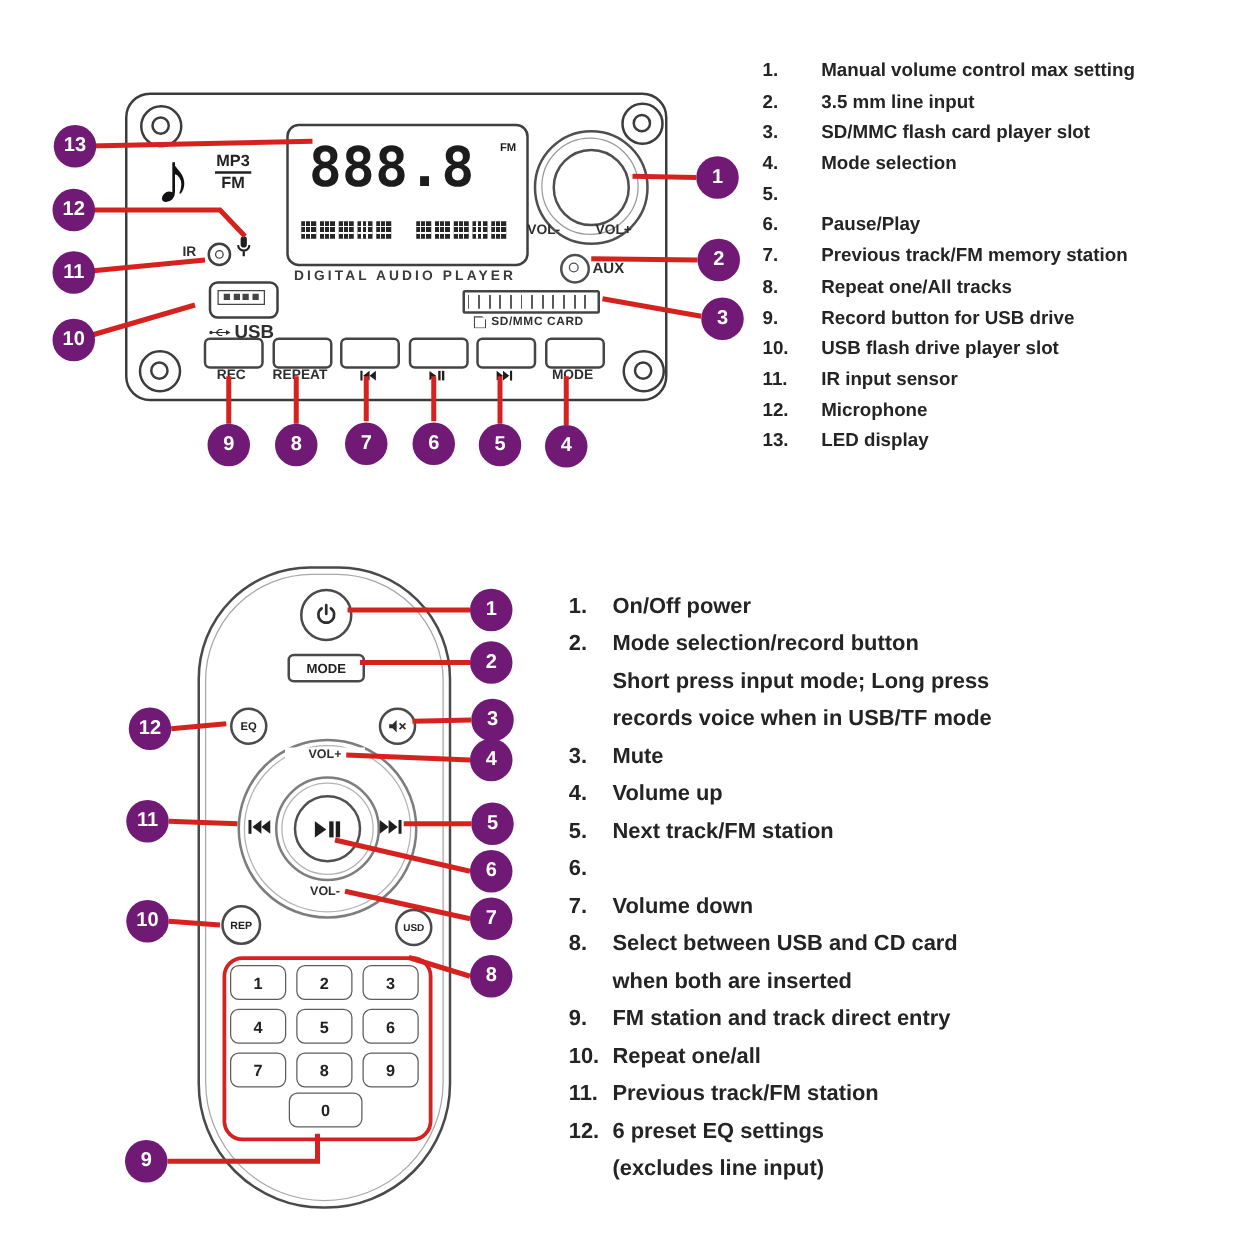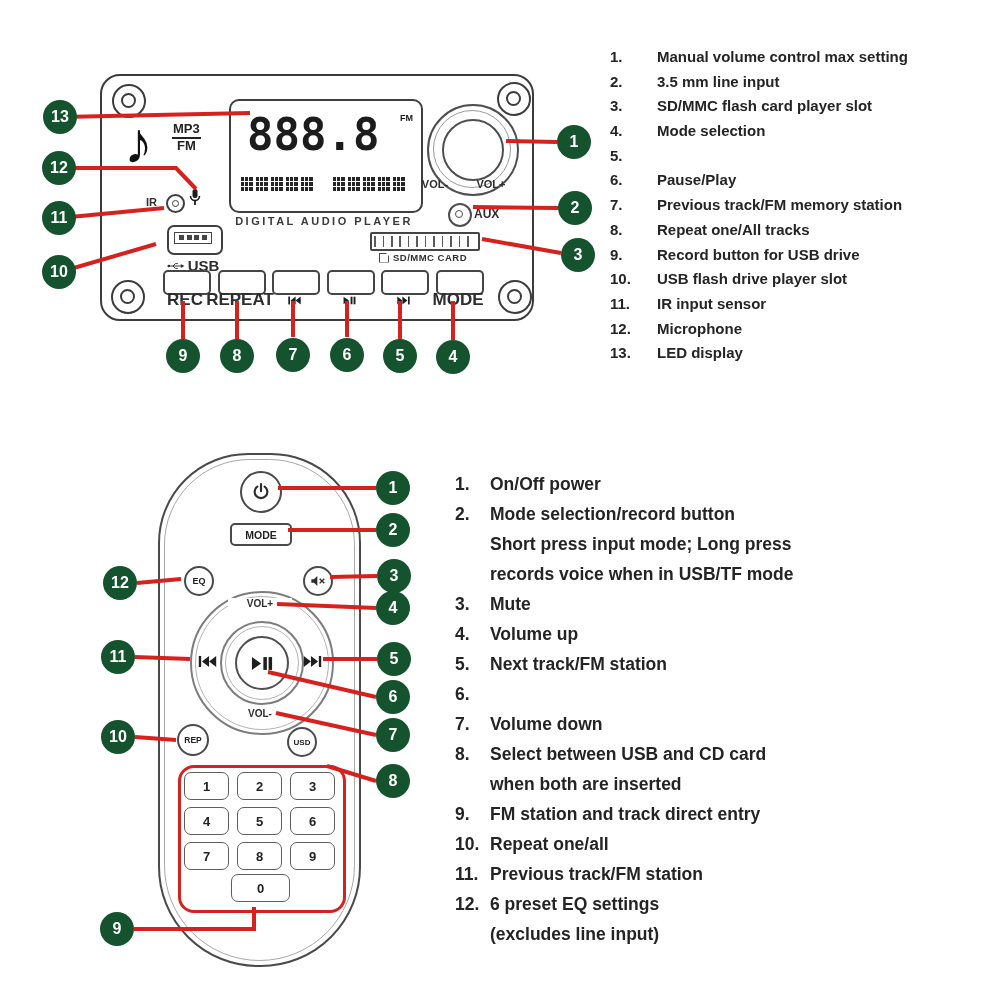--- a/index.html
+++ b/index.html
@@ -44,21 +44,21 @@
   .ir-dot{position:absolute;left:64px;top:118px;width:15px;height:15px;border:2px solid #3f3f3f;border-radius:50%;}
   .ir-dot::after{content:"";position:absolute;left:3.5px;top:3.5px;width:5px;height:5px;border:1.5px solid #3f3f3f;border-radius:50%;}
   .micicon{position:absolute;left:87px;top:112px;}
   .usbport{position:absolute;left:65px;top:149px;width:52px;height:26px;border:2px solid #3f3f3f;border-radius:7px;}
   .usbport-in{position:absolute;left:5px;top:5px;width:38px;height:12px;border:1.5px solid #454545;
               display:flex;gap:2.5px;justify-content:center;align-items:flex-start;padding-top:1.5px;box-sizing:border-box;}
   .usbtooth{width:5px;height:5px;background:#454545;}
   .usb-lblrow{position:absolute;left:58px;top:181px;width:66px;display:flex;justify-content:center;align-items:center;gap:3px;}
   .usb-lbl{font-size:15px;font-weight:700;color:#2e2e2e;}
   .mbtn{position:absolute;top:194px;width:44px;height:21px;border:2px solid #454545;border-radius:5px;background:#fff;}
-  .mbtn-lbl{position:absolute;top:217px;width:44px;text-align:left;font-size:17px;font-weight:700;color:#2e2e2e;
+  .mbtn-lbl{position:absolute;top:217px;width:44px;text-align:left;font-size:11px;font-weight:700;color:#2e2e2e;
             display:flex;justify-content:center;align-items:center;height:14px;}
 
   
   .legend{position:absolute;}
   .legend-top{left:610px;top:47px;width:386px;font-size:15px;font-weight:700;color:#242424;}
   .legend-top .lrow{display:flex;height:24.7px;align-items:flex-start;line-height:19px;}
   .legend-top .lnum{width:47px;flex:0 0 47px;}
   .legend-bottom{left:455px;top:469px;width:545px;font-size:17.5px;font-weight:700;color:#242424;line-height:30px;}
   .legend-bottom .lrow{display:flex;align-items:flex-start;}
   .legend-bottom .lnum{width:35px;flex:0 0 35px;}
@@ -70,38 +70,38 @@
   .remote-inner{position:absolute;inset:4px;border:1.5px solid #a8a8a8;border-radius:86px 86px 96px 96px;pointer-events:none;}
   .pwr{position:absolute;left:80px;top:16px;width:38px;height:38px;border:2.5px solid #4a4a4a;border-radius:50%;
        display:flex;align-items:center;justify-content:center;background:#fff;}
   .modebtn{position:absolute;left:70px;top:68px;width:58px;height:19px;border:2px solid #4a4a4a;border-radius:5px;
            display:flex;align-items:center;justify-content:center;font-size:10.5px;font-weight:700;color:#222;background:#fff;}
   .smallcirc{position:absolute;border:2px solid #4a4a4a;border-radius:50%;background:#fff;
              display:flex;align-items:center;justify-content:center;font-weight:700;color:#222;}
   .eqbtn{left:24px;top:111px;width:26px;height:26px;font-size:9px;}
   .mutebtn{left:143px;top:111px;width:26px;height:26px;}
   .repbtn{left:17px;top:269px;width:28px;height:28px;font-size:8.5px;}
-  .usdbtn{left:127px;top:272px;width:26px;height:26px;font-size:8px;}
+  .usdbtn{left:156px;top:272px;width:26px;height:26px;font-size:8px;}
   .pad{position:absolute;left:30px;top:136px;width:140px;height:140px;border:2px solid #7d7d7d;border-radius:50%;}
   .pad::after{content:"";position:absolute;inset:3px;border:1.5px solid #b3b3b3;border-radius:50%;}
   .padmid{position:absolute;left:60px;top:166px;width:80px;height:80px;border:2px solid #7d7d7d;border-radius:50%;}
   .padmid::after{content:"";position:absolute;inset:3px;border:1.5px solid #b3b3b3;border-radius:50%;}
   .cbtn{position:absolute;left:75px;top:181px;width:50px;height:50px;border:2.5px solid #4f4f4f;border-radius:50%;
         background:#fff;display:flex;align-items:center;justify-content:center;}
   .rvol{position:absolute;width:64px;left:68px;text-align:center;font-size:10px;font-weight:700;color:#2e2e2e;
         background:#fff;z-index:3;}
   .padarrow{position:absolute;z-index:2;}
   .keypad-outline{position:absolute;left:18px;top:310px;width:162px;height:142px;
                   border:3px solid #d6221f;border-radius:16px;}
   .key{position:absolute;width:43px;height:26px;border:1.8px solid #5d5d5d;border-radius:7px;background:#fff;
        display:flex;align-items:center;justify-content:center;font-size:13px;font-weight:700;color:#222;}
 
   
   .lines{position:absolute;left:0;top:0;z-index:5;pointer-events:none;}
-  .co{position:absolute;width:34px;height:34px;border-radius:50%;background:#14532d;z-index:6;
+  .co{position:absolute;width:34px;height:34px;border-radius:50%;background:#701a75;z-index:6;
       display:flex;align-items:center;justify-content:center;color:#fff;font-weight:700;font-size:16px;
       font-family:"Liberation Sans",sans-serif;}
   svg.icon{display:block;}
 </style>
 </head>
 <body>
 
 <div class="canvas">
 
   <div class="board">

